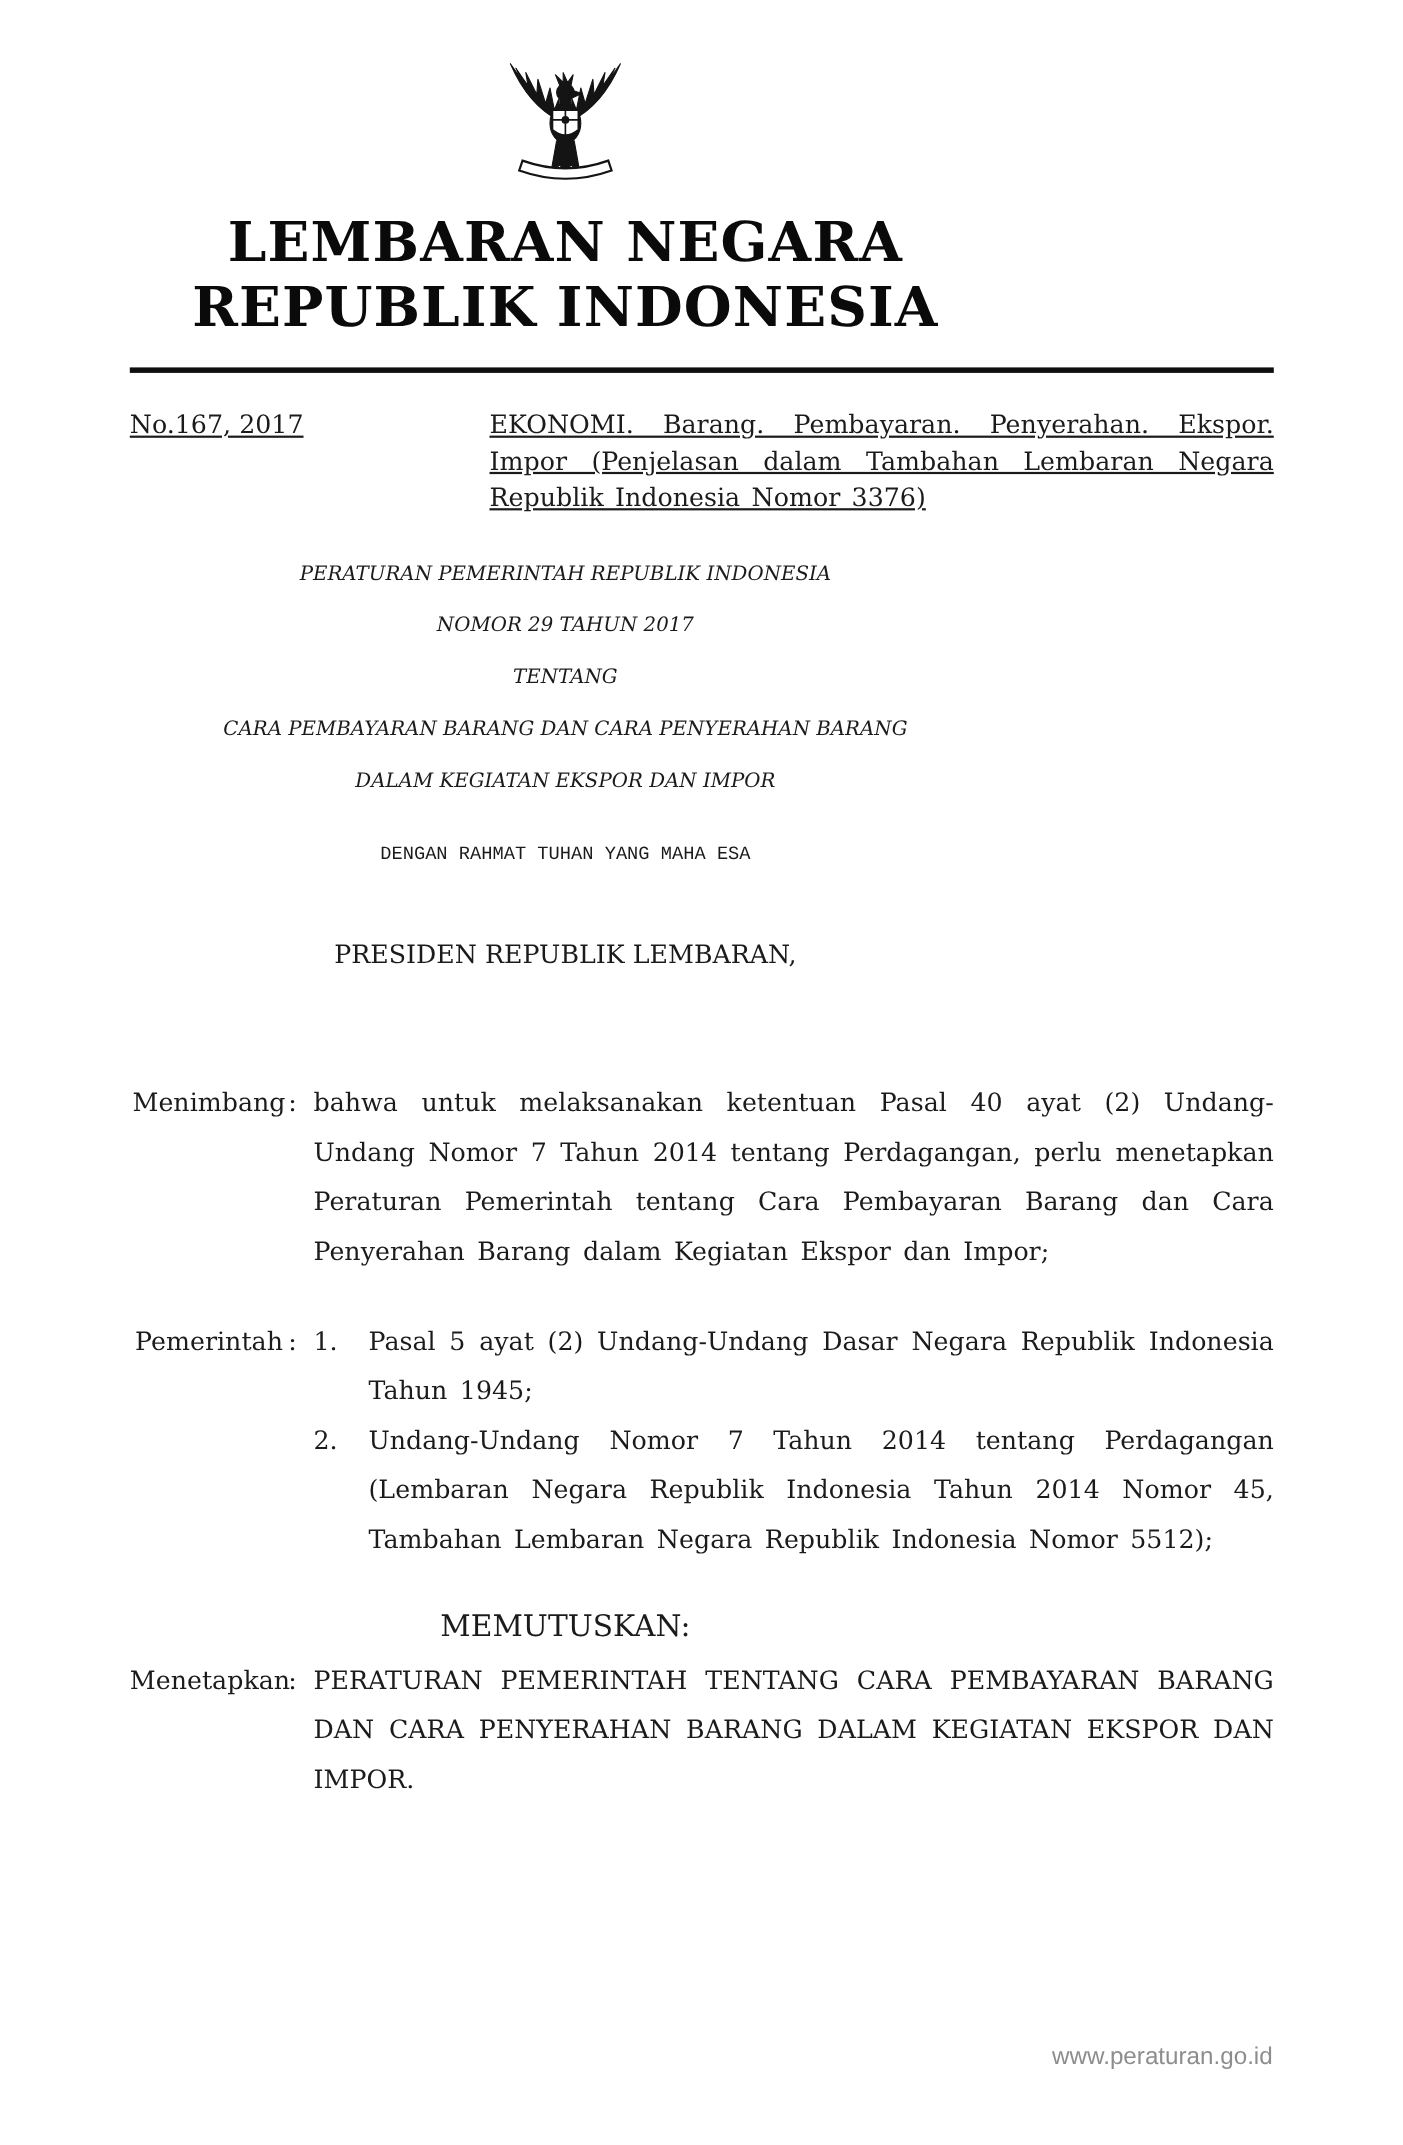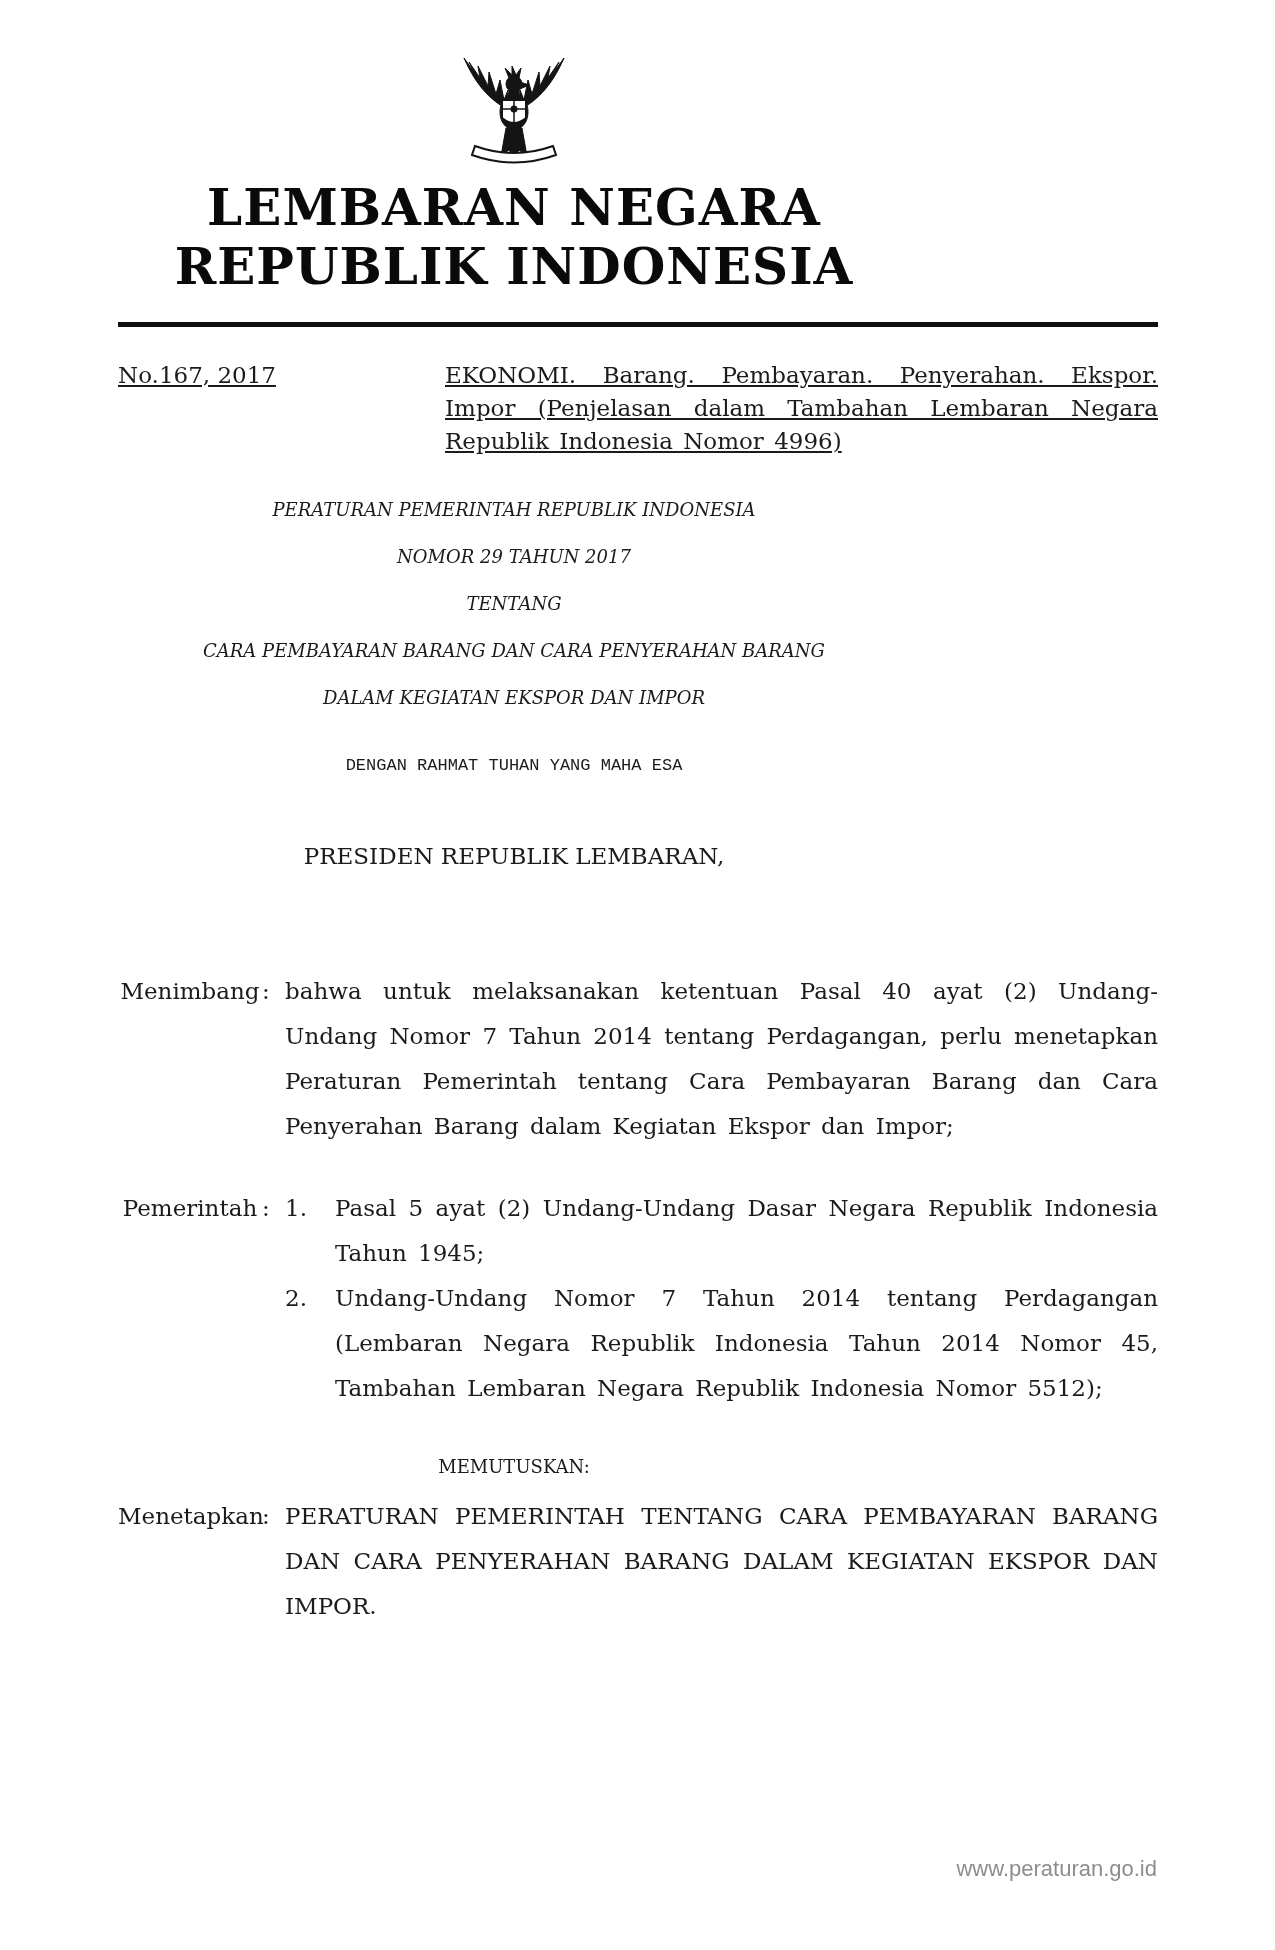--- a/index.html
+++ b/index.html
@@ -18,21 +18,21 @@
     left: 118px;
     top: 0;
     width: 1040px;
   }
   .centered-col { width: 792px; text-align: center; }
 
   .emblem-wrap { width: 792px; text-align: center; margin-top: 42px; }
   .emblem-wrap svg { display: inline-block; }
 
   .masthead {
-    margin: 4px 0 0 0;
+    margin: 16px 0 0 0;
     font-size: 50px;
     line-height: 59px;
     font-weight: bold;
     letter-spacing: 1px;
     color: #0a0a0a;
   }
   .masthead div { white-space: nowrap; }
 
   .rule { margin-top: 26px; height: 5px; background: #0f0f0f; width: 1040px; }
 
@@ -50,21 +50,21 @@
   .clause-mengingat  { margin-top: 37px; }
   .clause-menetapkan { margin-top: 5px; }
   .clause-label { width: 144px; flex: 0 0 144px; text-align: center; }
   .clause-sep   { width: 23px;  flex: 0 0 23px; }
   .clause-body  { flex: 1; text-align: justify; word-spacing: 4px; }
 
   .num-item { display: flex; }
   .num      { width: 50px; flex: 0 0 50px; }
   .num-text { flex: 1; text-align: justify; word-spacing: 4px; }
 
-  .decide-heading { margin-top: 33px; font-size: 18px; line-height: 45px; }
+  .decide-heading { margin-top: 33px; font-size: 27px; line-height: 45px; }
 
   .footer {
     position: absolute;
     top: 1856px;
     right: 118px;
     font-family: "Liberation Sans", sans-serif;
     font-size: 22px;
     color: #8d8d8d;
   }
 </style>
@@ -102,21 +102,21 @@
 
     <h1 class="masthead centered-col">
       <div>LEMBARAN NEGARA</div>
       <div>REPUBLIK INDONESIA</div>
     </h1>
 
     <div class="rule"></div>
 
     <div class="header-row">
       <div class="issue-no">No.167, 2017</div>
-      <div class="subject">EKONOMI. Barang. Pembayaran. Penyerahan. Ekspor. Impor (Penjelasan dalam Tambahan Lembaran Negara Republik Indonesia Nomor 4996)</div>
+      <div class="subject">EKONOMI. Barang. Pembayaran. Penyerahan. Ekspor. Impor (Penjelasan dalam Tambahan Lembaran Negara Republik Indonesia Nomor 3376)</div>
     </div>
 
     <div class="title-block centered-col">
       <div>PERATURAN PEMERINTAH REPUBLIK INDONESIA</div>
       <div>NOMOR 29 TAHUN 2017</div>
       <div>TENTANG</div>
       <div>CARA PEMBAYARAN BARANG DAN CARA PENYERAHAN BARANG</div>
       <div>DALAM KEGIATAN EKSPOR DAN IMPOR</div>
     </div>
 

